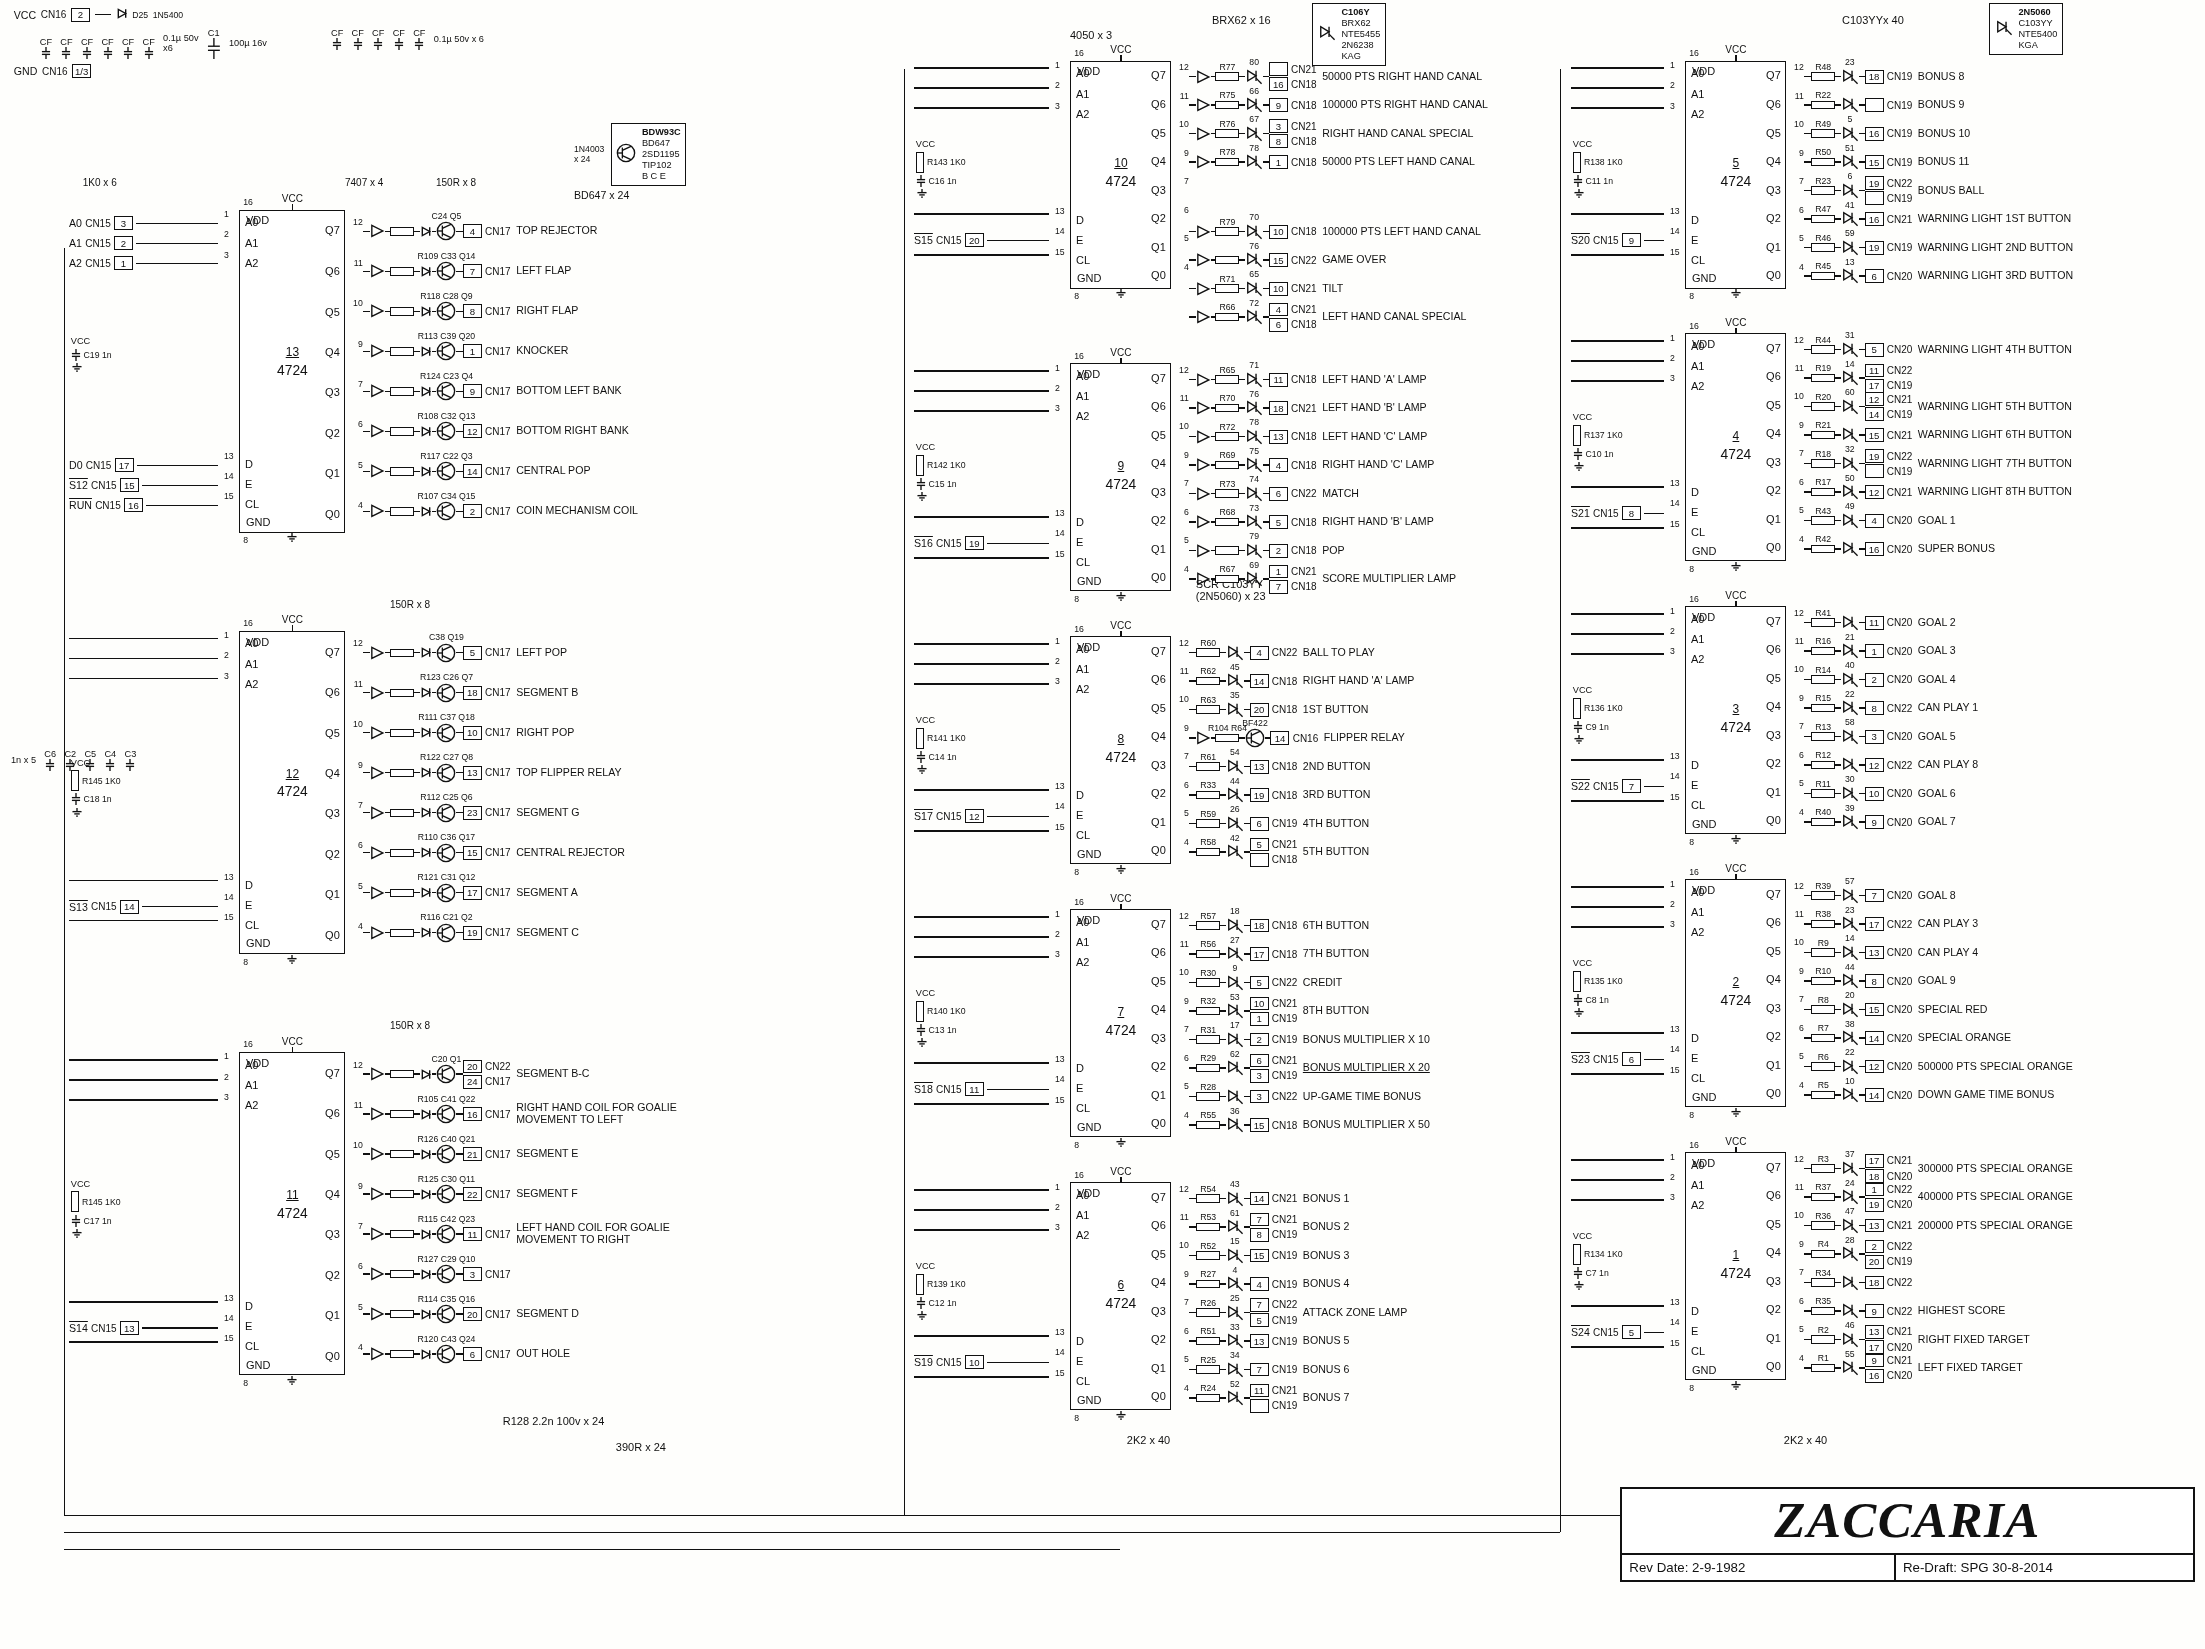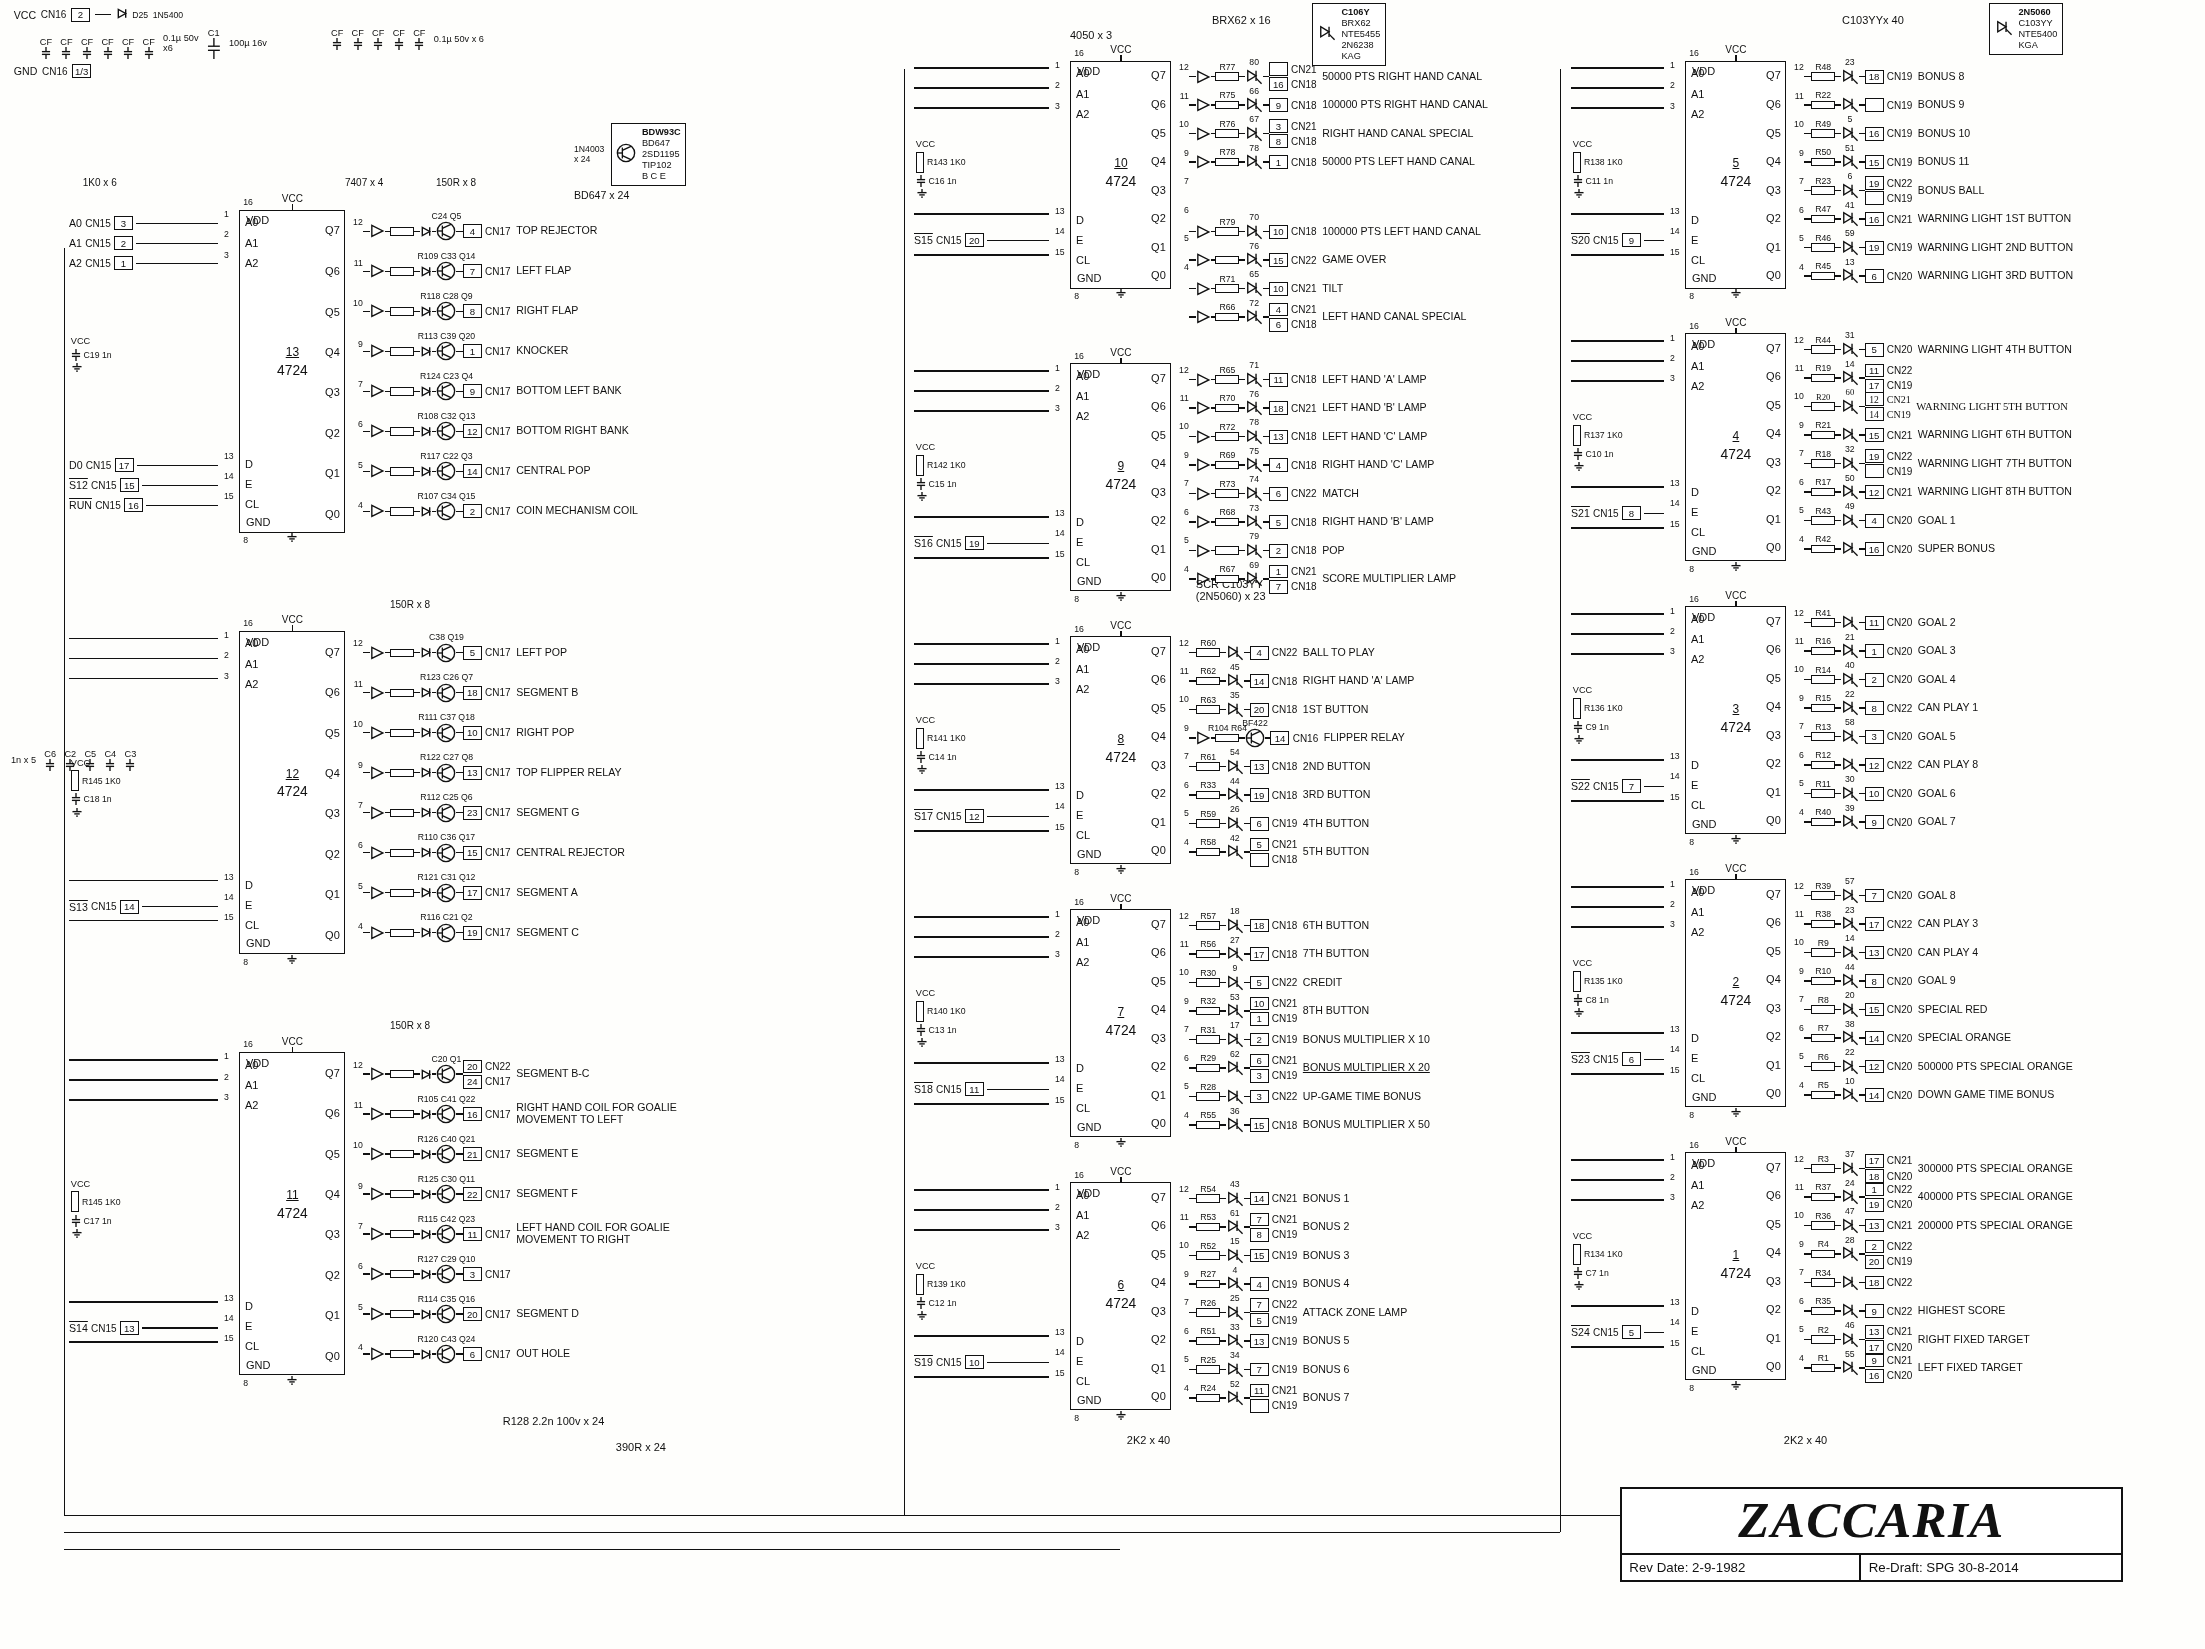--- a/index.html
+++ b/index.html
@@ -61,21 +61,21 @@
 .cfcell{display:flex;flex-direction:column;align-items:center}
 .cflab{font-size:9.2px}
 .cfnote{font-size:9.2px;align-self:center;white-space:pre-line}
 .leg{position:absolute;display:flex;flex-direction:column;gap:2.8px;align-items:flex-start}
 .leghead{display:flex;gap:6.4px;align-items:center}
 .legbox{border:1.4px solid #111;padding:2.8px 4.6px;display:flex;gap:5.5px;align-items:center;background:#fff}
 .dcol{display:flex;flex-direction:column;font-size:9.2px;line-height:1.2}
 .dcol .b{font-weight:bold}
 .cnt{position:absolute;font-size:11px;white-space:nowrap}
 .cnt2{font-size:10.6px}
-#titleblock{position:absolute;left:1620px;top:1487px;width:503px;border:2.8px solid #111;background:#fff}
+#titleblock{position:absolute;left:1620px;top:1487px;width:575px;border:2.8px solid #111;background:#fff}
 .tb-brand{border-bottom:2.8px solid #111;font-family:"Liberation Serif","DejaVu Serif",serif;font-style:italic;font-weight:bold;font-size:51px;text-align:center;padding:1.8px 0 4.6px;letter-spacing:1.4px}
 .tb-mid{display:flex;border-bottom:2.8px solid #111}
 .tb-prod{flex:1;text-align:center;font-weight:bold;font-size:24px;line-height:1.15;padding:4.6px 2.8px;border-right:2.8px solid #111}
 .tb-part{width:184px;text-align:center;padding:3.7px 2.8px}
 .tb-part .sm{font-size:13px}
 .tb-part .bg{font-size:28.5px;font-weight:bold}
 .tb-bot{display:flex;font-size:13.3px}
 .tb-bot .c1{flex:1;padding:4.6px 7.3px;border-right:2.8px solid #111}
 .tb-bot .c2{flex:1.1;padding:4.6px 7.3px}
 </style>
@@ -3455,21 +3455,21 @@
               <div class="dline">
                 <span class="pinbox">11</span>
                 <span class="conn">CN22</span>
               </div>
               <div class="dline">
                 <span class="pinbox">17</span>
                 <span class="conn">CN19</span>
               </div>
             </div>
           </div>
-          <div class="orow" style="height: 28.5px; font-family: Liberation Serif, serif;">
+          <div class="orow" style="height: 28.5px;">
             <span class="wseg" style="width: 7.3px;"></span>
             <span class="symw">
               <span class="resh"></span>
               <span class="ref">R20</span>
             </span>
             <span class="wseg" style="width: 5.5px;"></span>
             <span class="symw">
               <svg width="18.4" height="17.5" viewBox="0 0 40 38" class="sym">
                 <path d="M6 6 L6 28 L24 17 Z"></path>
                 <line x1="24" y1="6" x2="24" y2="28"></line>

